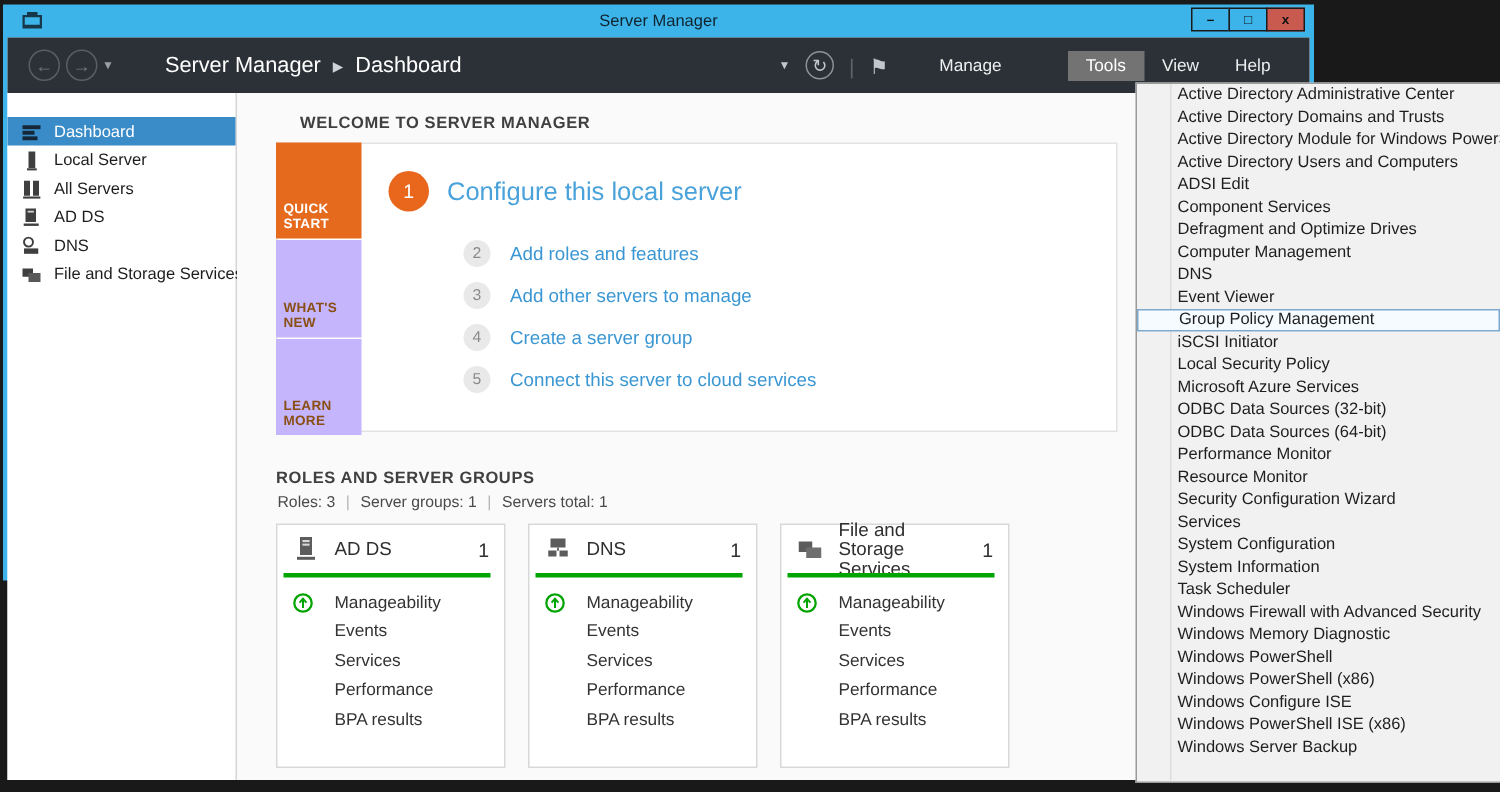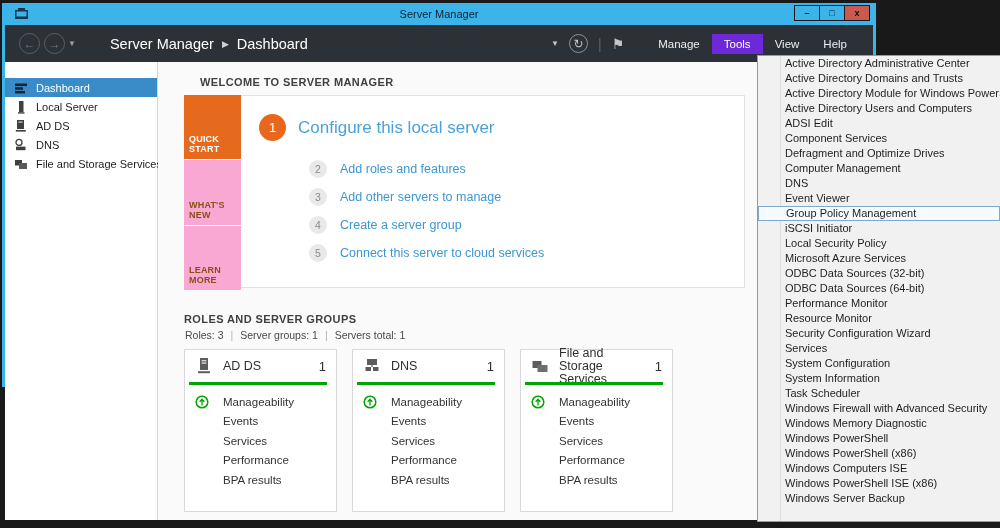--- a/index.html
+++ b/index.html
@@ -26,21 +26,21 @@
   .nav-caret { color:#9aa0a6; font-size:8px; margin-left:3px; }
   .breadcrumb { margin-left:34px; font-size:14.5px; color:#ffffff; display:flex; align-items:center; white-space:nowrap; }
   .breadcrumb .sep { font-size:9px; color:#cfd3d7; margin:0 8px; }
   .nav-right { position:absolute; right:14px; top:0; height:100%; display:flex; align-items:center; }
   .nav-right .caret2 { color:#c2c7cc; font-size:8px; margin-right:10px; }
   .refresh { width:19px; height:19px; border-radius:50%; border:1px solid #8d9399; color:#c2c7cc; font-size:12px; display:flex; align-items:center; justify-content:center; margin-right:10px; }
   .nav-sep { color:#5c636a; font-size:14px; margin-right:10px; }
   .flag { color:#c2c7cc; font-size:14px; margin-right:22px; }
   .menubar { display:flex; height:100%; align-items:center; }
   .menubar-item { font-size:11.5px; color:#eceeef; padding:4px 12px; cursor:default; }
-  .menubar-item.active { background:#6d28d9; color:#fff; }
+  .menubar-item.active { background:#737373; color:#fff;margin-left:32px; }
 
   
   .main { flex:1; display:flex; min-height:0; }
   .sidebar { width:153px; background:#ffffff; border-right:1px solid #d6d6d6; padding-top:16px; flex:none; }
   .side-item { height:19px; display:flex; align-items:center; font-size:11px; color:#1d1d1d; padding-left:9px; position:relative; cursor:default; white-space:nowrap; }
   .side-item.selected { background:#3a8cc9; color:#ffffff; }
   .side-icon { width:15px; height:14px; margin-right:7px; flex:none; display:flex; align-items:center; }
   .side-expander { font-size:8px; margin-left:4px; color:#3d3d3d; }
 
   .content { flex:1; position:relative; background:#fafafa; overflow:hidden; }
@@ -49,21 +49,21 @@
   .hdr-roles { left:26px; top:251px; }
   .stats { position:absolute; left:27px; top:267px; font-size:10.5px; color:#4a4a4a; }
   .stats .sep { color:#b5b5b5; margin:0 7px; }
 
   
   .tile { position:absolute; left:26px; top:33px; width:561px; height:193px; background:#ffffff; border:1px solid #e2e2e2; }
   .strip { position:absolute; left:-1px; top:-1px; width:57px; height:195px; display:flex; flex-direction:column; }
   .strip-sec { flex:1; position:relative; margin-bottom:1px; cursor:default; }
   .strip-sec:last-child { margin-bottom:0; }
   .strip-sec.dark { background:#e56a1e; }
-  .strip-sec.light { background:#f9a8d4; }
+  .strip-sec.light { background:#c4b5fd; }
   .strip-label { position:absolute; left:5px; bottom:5px; font-size:9px; font-weight:bold; letter-spacing:.2px; }
   .strip-sec.dark .strip-label { color:#ffffff; }
   .strip-sec.light .strip-label { color:#8a4f13; }
 
   .step { position:absolute; display:flex; align-items:center; cursor:pointer; }
   .step-num { border-radius:50%; display:flex; align-items:center; justify-content:center; flex:none; }
   .step.primary { left:74px; top:18px; }
   .step.primary .step-num { width:27px; height:27px; background:#e8671d; color:#fff; font-size:13px; }
   .step.primary .step-label { font-size:17px; color:#4aa2da; margin-left:12px; }
   .step.minor .step-num { width:18px; height:18px; background:#e9e9e9; color:#8a8a8a; font-size:10.5px; }
@@ -165,20 +165,31 @@
                 <rect x="5" y="1" width="4.5" height="11"></rect>
                 <rect x="4" y="12.2" width="6.5" height="1.4"></rect>
               </svg>
             </span>
     <span class="side-label">Local Server</span>
 
   </div>
           <div class="side-item">
     <span class="side-icon">
               <svg width="14" height="14" viewBox="0 0 14 14" fill="#3f3f3f">
+                <rect x="2" y="1.5" width="4" height="10"></rect>
+                <rect x="8" y="1.5" width="4" height="10"></rect>
+                <rect x="1.4" y="12" width="11.5" height="1.4"></rect>
+              </svg>
+            </span>
+    <span class="side-label">All Servers</span>
+
+  </div>
+          <div class="side-item">
+    <span class="side-icon">
+              <svg width="14" height="14" viewBox="0 0 14 14" fill="#3f3f3f">
                 <rect x="3" y="1" width="7" height="9"></rect>
                 <rect x="4.4" y="2.5" width="4.2" height="1.2" fill="#cfcfcf"></rect>
                 <rect x="1.8" y="11" width="10" height="1.6"></rect>
               </svg>
             </span>
     <span class="side-label">AD DS</span>
 
   </div>
           <div class="side-item">
     <span class="side-icon">
@@ -385,16 +396,16 @@
     <div class="tmenu-item"><span>Resource Monitor</span></div>
     <div class="tmenu-item"><span>Security Configuration Wizard</span></div>
     <div class="tmenu-item"><span>Services</span></div>
     <div class="tmenu-item"><span>System Configuration</span></div>
     <div class="tmenu-item"><span>System Information</span></div>
     <div class="tmenu-item"><span>Task Scheduler</span></div>
     <div class="tmenu-item"><span>Windows Firewall with Advanced Security</span></div>
     <div class="tmenu-item"><span>Windows Memory Diagnostic</span></div>
     <div class="tmenu-item"><span>Windows PowerShell</span></div>
     <div class="tmenu-item"><span>Windows PowerShell (x86)</span></div>
-    <div class="tmenu-item"><span>Windows Computers ISE</span></div>
+    <div class="tmenu-item"><span>Windows Configure ISE</span></div>
     <div class="tmenu-item"><span>Windows PowerShell ISE (x86)</span></div>
     <div class="tmenu-item"><span>Windows Server Backup</span></div>
   </div>
 
 </body></html>

